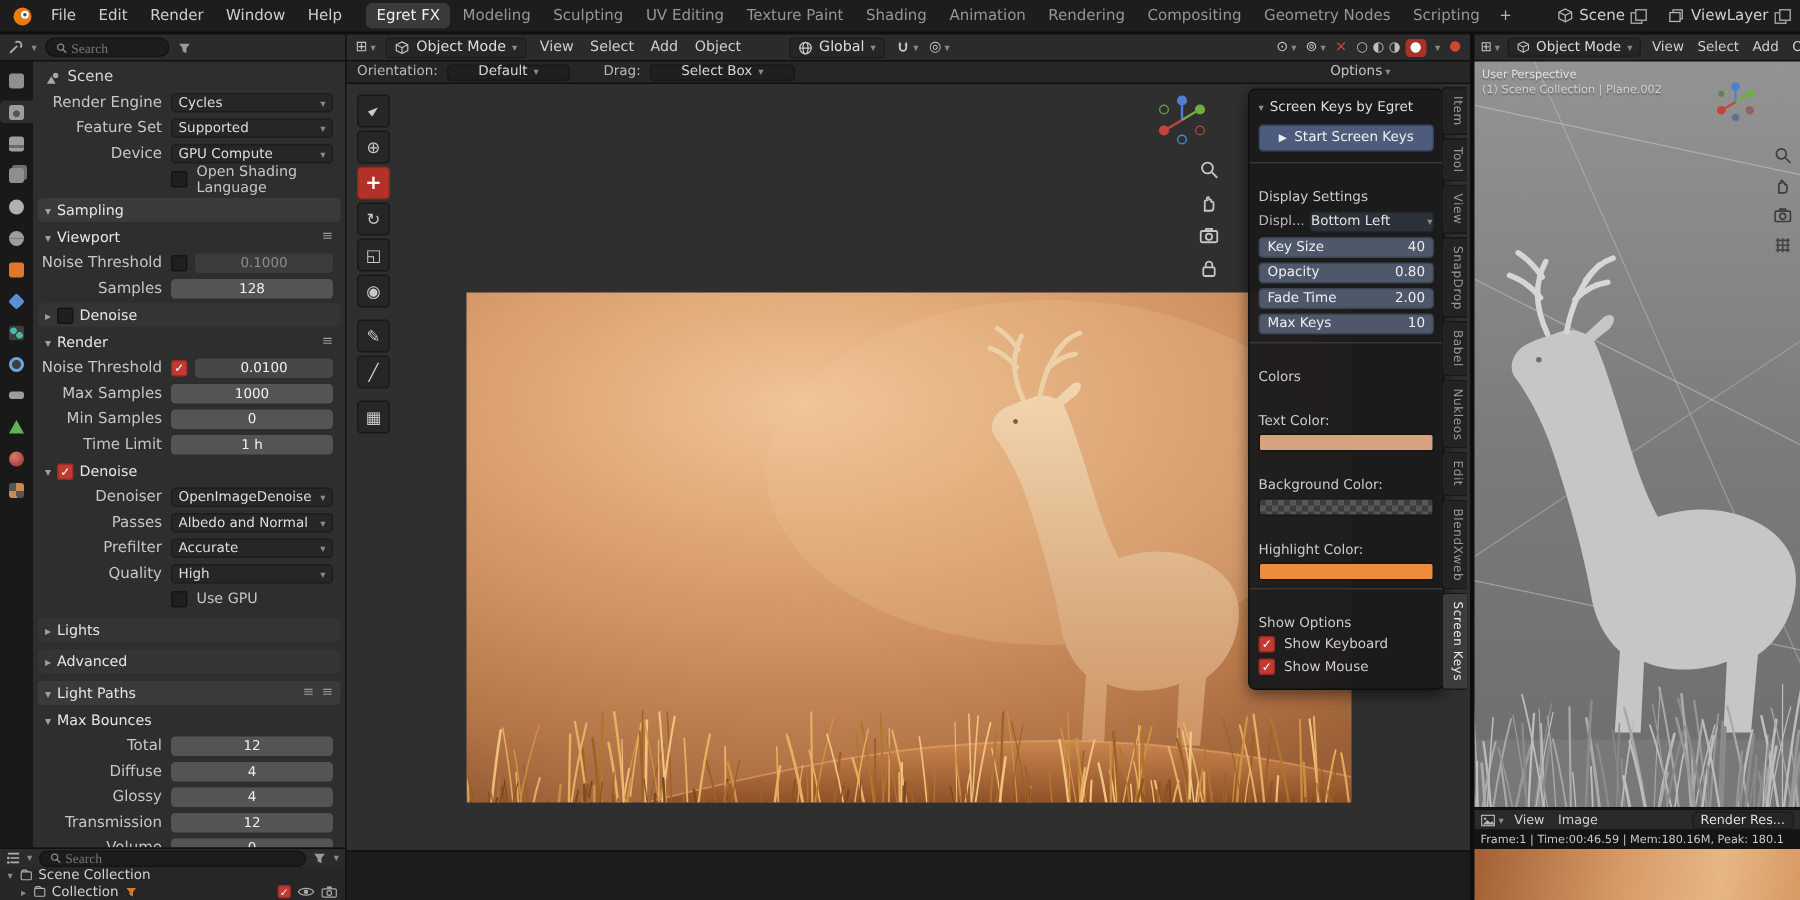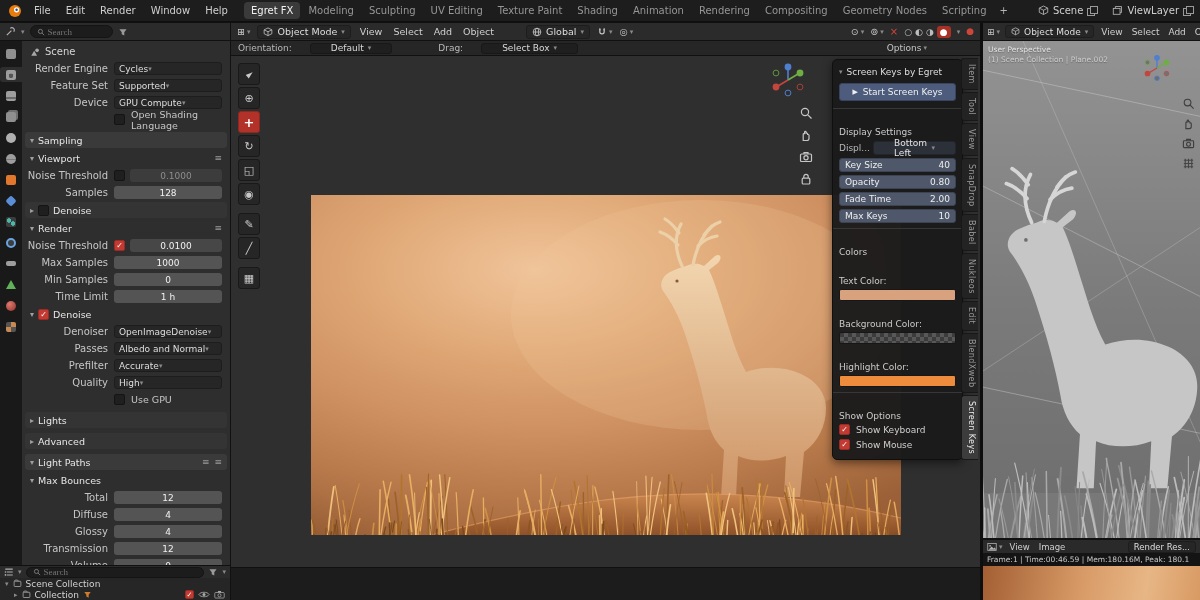--- a/index.html
+++ b/index.html
@@ -40,21 +40,21 @@
   .t-part{background:radial-gradient(circle at 30% 35%,#49b8a8 2px,transparent 2.4px),radial-gradient(circle at 70% 65%,#49b8a8 2px,transparent 2.4px),#3d3d3d}
   .t-phys{border-radius:50%;background:#3d3d3d;border:2px solid #6aa5e0}
   .t-const{background:#9d9d9d;height:5px}
   .t-data{width:0;height:0;background:none;border-radius:0;border-left:5px solid transparent;border-right:5px solid transparent;border-bottom:9px solid #61b15a}
   .t-mat{border-radius:50%;background:radial-gradient(circle at 35% 32%,#e0796f,#8e2f2a)}
   .t-tex{background:conic-gradient(#c98a52 0 25%,#555 0 50%,#c98a52 0 75%,#555 0)}
   #props{left:22px;top:41px;width:208px;height:524px;background:#2e2e2e;padding:3px 0 0;overflow:hidden}
   .prow{display:flex;align-items:center;height:15px;margin-bottom:2px;padding:0 8px 0 0}
   .plabel{width:86px;text-align:right;margin-right:6px;color:#c6c6c6;font-size:10px;white-space:nowrap;flex:none;overflow:hidden}
   .fld{flex:1;height:13px;border-radius:3px;display:flex;align-items:center;font-size:9px;min-width:0;white-space:nowrap;overflow:hidden}
-  .dd{background:#262626;border:1px solid #1d1d1d;padding:0 4px;justify-content:flex-start;color:#dedede}
+  .dd{background:#262626;border:1px solid #1d1d1d;padding:0 4px;justify-content:space-between;color:#dedede}
   .val{background:#545454;justify-content:center;color:#f1f1f1}
   .val.dis{background:#3c3c3c;color:#8d8d8d}
   .cb{width:11px;height:11px;border-radius:2px;background:#1f1f1f;border:1px solid #141414;flex:none;display:flex;align-items:center;justify-content:center;font-size:8px;color:transparent}
   .cb.on{background:#c23a32;border-color:#992d26;color:#fff}
   .cb-label{margin-left:6px;color:#c6c6c6;font-size:9.5px}
   .cb-gap{margin-right:5px}
   .sech{height:16px;display:flex;align-items:center;gap:4px;background:#3a3a3a;border-radius:3px;margin:5px 3px 2px;padding:0 5px;color:#e6e6e6;font-size:9.5px}
   .sech .chev{color:#9f9f9f;font-size:8px}
   .sech .right{margin-left:auto;color:#9a9a9a;font-size:9px;display:flex;gap:5px}
   .sech.flat{background:transparent;margin-top:2px}
@@ -63,21 +63,21 @@
   
   #vp-hdr{left:231px;top:23px;width:749px;height:17px;background:#2b2b2b;display:flex;align-items:center;gap:7px;padding:0 6px;font-size:9.5px;white-space:nowrap}
   .hpill{display:flex;align-items:center;gap:4px;background:#262626;border:1px solid #1d1d1d;border-radius:3px;height:14px;padding:0 5px;color:#dedede}
   .hmenu{color:#cfcfcf;padding:0 2px}
   .hgrp{display:flex;align-items:center;gap:2px;color:#c5c5c5}
   .hdr-right{margin-left:auto;display:flex;align-items:center;gap:6px}
   .xray{color:#d0453a;font-size:10px}
   .shade-group{display:flex;align-items:center;gap:3px;font-size:9px;color:#bdbdbd}
   .shade.active{background:#a83228;color:#fff;border-radius:3px;padding:1px 3px}
   .red-dot{color:#d0453a;font-size:9px}
-  #vp-tool{left:231px;top:41px;width:749px;height:14px;background:#262626;display:flex;align-items:center;gap:18px;padding:0 7px;font-size:9px;color:#b9b9b9;white-space:nowrap}
+  #vp-tool{left:231px;top:41px;width:749px;height:14px;background:#262626;display:flex;align-items:center;gap:6px;padding:0 7px;font-size:9px;color:#b9b9b9;white-space:nowrap}
   .tpill{display:flex;align-items:center;gap:4px;background:#1f1f1f;border:1px solid #181818;border-radius:3px;height:11px;padding:0 20px;color:#d8d8d8}
   #vp{left:231px;top:56px;width:749px;height:511px;background:#2f2f2f;overflow:hidden}
   #vp-bottom{left:231px;top:567px;width:749px;height:33px;background:#1c1c1c;border-top:1px solid #101010}
   .tbar{position:absolute;left:7px;top:7px;display:flex;flex-direction:column;gap:2px}
   .tbtn{width:22px;height:22px;background:#262626;border:1px solid #191919;border-radius:3px;display:flex;align-items:center;justify-content:center;color:#c9c9c9;font-size:11px}
   .tbtn.active{background:#b23229;border-color:#8f281f;color:#fff}
   .tbtn.gap{margin-top:6px}
   .rot{transform:rotate(-40deg);display:inline-block;font-size:9px}
   #render-img{position:absolute;left:80px;top:139px;width:590px;height:340px;overflow:hidden;background:radial-gradient(95% 85% at 38% 22%,#f0c49a 0%,#e0a876 30%,#cf9162 55%,#b87a4b 78%,#9c6138 100%)}
   #render-img::after{content:"";position:absolute;inset:0;background:radial-gradient(120% 120% at 50% 42%,transparent 55%,rgba(66,28,6,.38) 100%);pointer-events:none}
@@ -87,21 +87,21 @@
 
   
   #skpanel{position:absolute;left:601px;top:3px;width:131px;background:rgba(27,27,27,.97);border:1px solid #0f0f0f;border-radius:5px;padding:5px 6px 7px;box-shadow:0 3px 10px rgba(0,0,0,.5);font-size:9px;color:#cfcfcf}
   .sk-title{display:flex;gap:4px;align-items:center;height:14px;color:#dedede}
   .sk-btn{height:18px;background:#4d5c7c;border:1px solid #39455e;border-radius:3px;display:flex;align-items:center;justify-content:center;gap:5px;color:#f0f0f0;margin:4px 0 7px}
   .sk-sec{height:13px;display:flex;align-items:center;color:#cbcbcb;margin-top:16px}
   .sk-sep{border-top:1px solid #373737;margin:5px -6px}
   .sk-slider{height:14px;background:#4f586a;border:1px solid #3c4452;border-radius:3px;display:flex;justify-content:space-between;align-items:center;padding:0 5px;margin:3px 0;color:#ededed}
   .sk-ddrow{display:flex;align-items:center;gap:4px;margin:3px 0}
   .sk-ddrow .lbl{width:30px;color:#b9b9b9;overflow:hidden;white-space:nowrap}
-  .sk-dd{flex:1;height:14px;background:#2c3038;border:1px solid #22252c;border-radius:3px;display:flex;align-items:center;justify-content:space-between;padding:0 20px;color:#e2e2e2}
+  .sk-dd{flex:1;height:14px;background:#2c3038;border:1px solid #22252c;border-radius:3px;display:flex;align-items:center;justify-content:space-between;padding:0 0;color:#e2e2e2}
   .sk-swatch{height:12px;border-radius:2px;border:1px solid #171717;margin:2px 0 4px}
   .sk-checker{background-color:#3c3c3c;background-image:linear-gradient(45deg,#585858 25%,transparent 25% 75%,#585858 75%),linear-gradient(45deg,#585858 25%,transparent 25% 75%,#585858 75%);background-position:0 0,4px 4px;background-size:8px 8px}
   .sk-check{display:flex;align-items:center;height:15px;gap:6px}
 
   
   #ntabs{position:absolute;left:961px;top:58px;width:19px;display:flex;flex-direction:column;gap:2px;z-index:5}
   .ntab{writing-mode:vertical-rl;font-size:8px;color:#9a9a9a;background:#232323;border:1px solid #181818;border-right:none;border-radius:3px 0 0 3px;padding:5px 2px;text-align:center;letter-spacing:.4px;width:17px}
   .ntab.active{background:#3c3c3c;color:#ececec}
 
   #sep-v{left:980px;top:23px;width:3px;height:577px;background:#0e0e0e}

